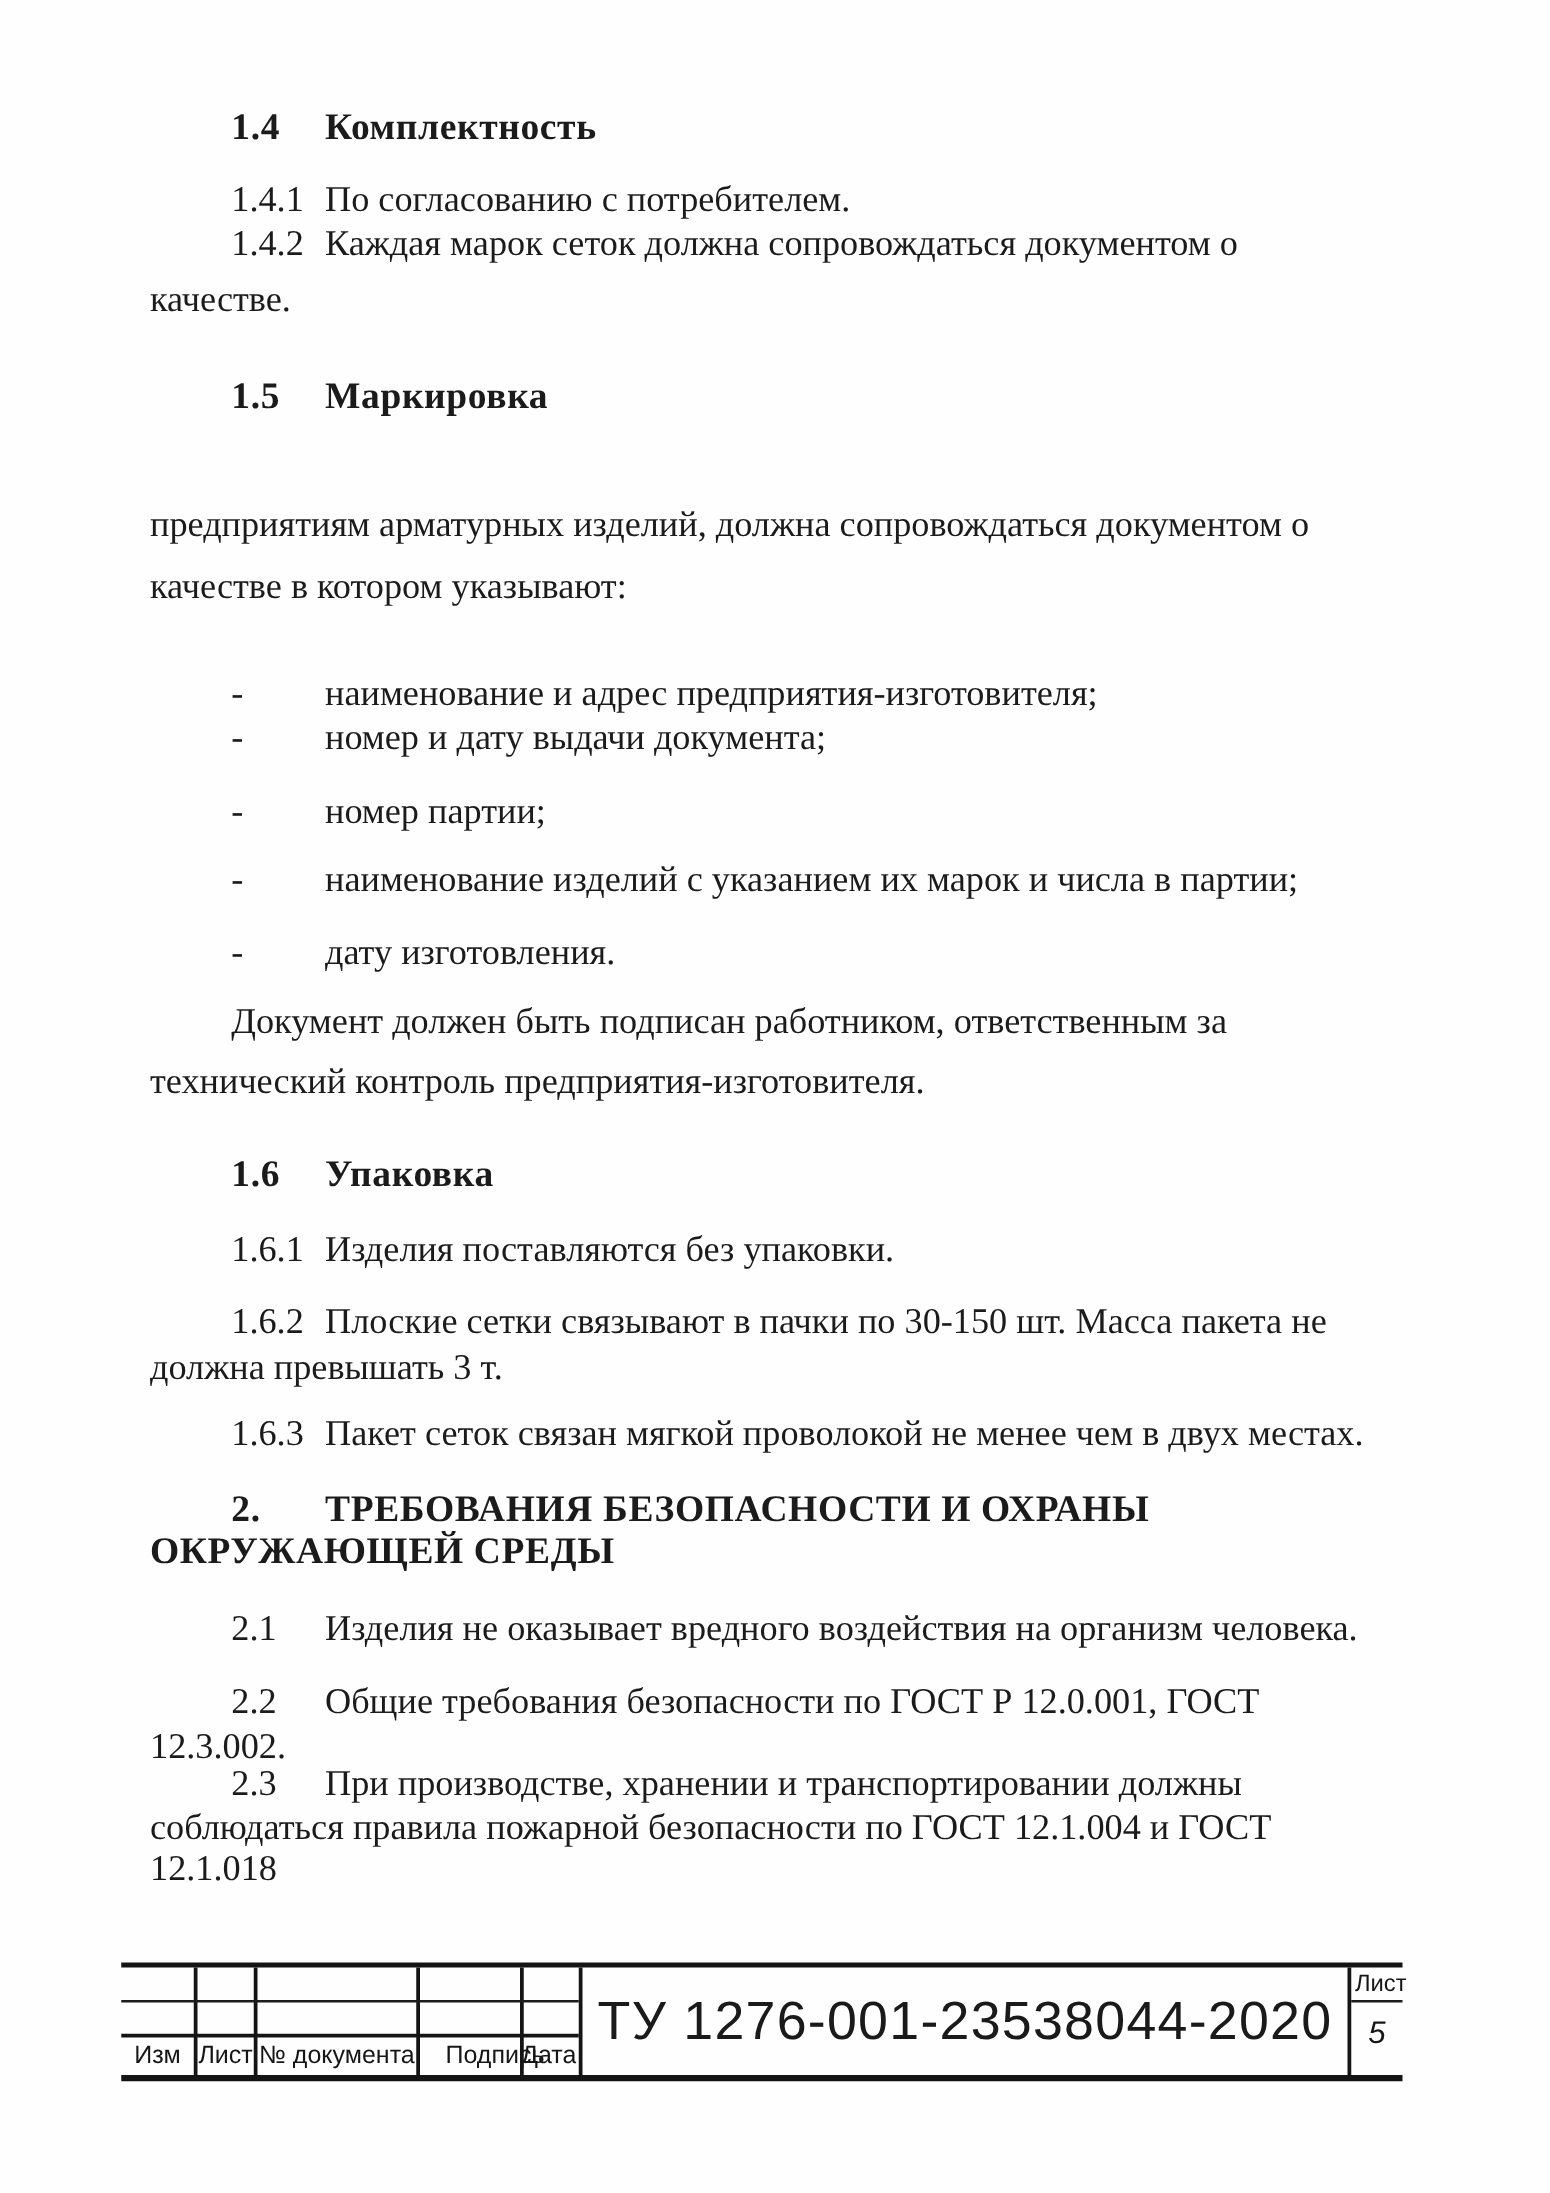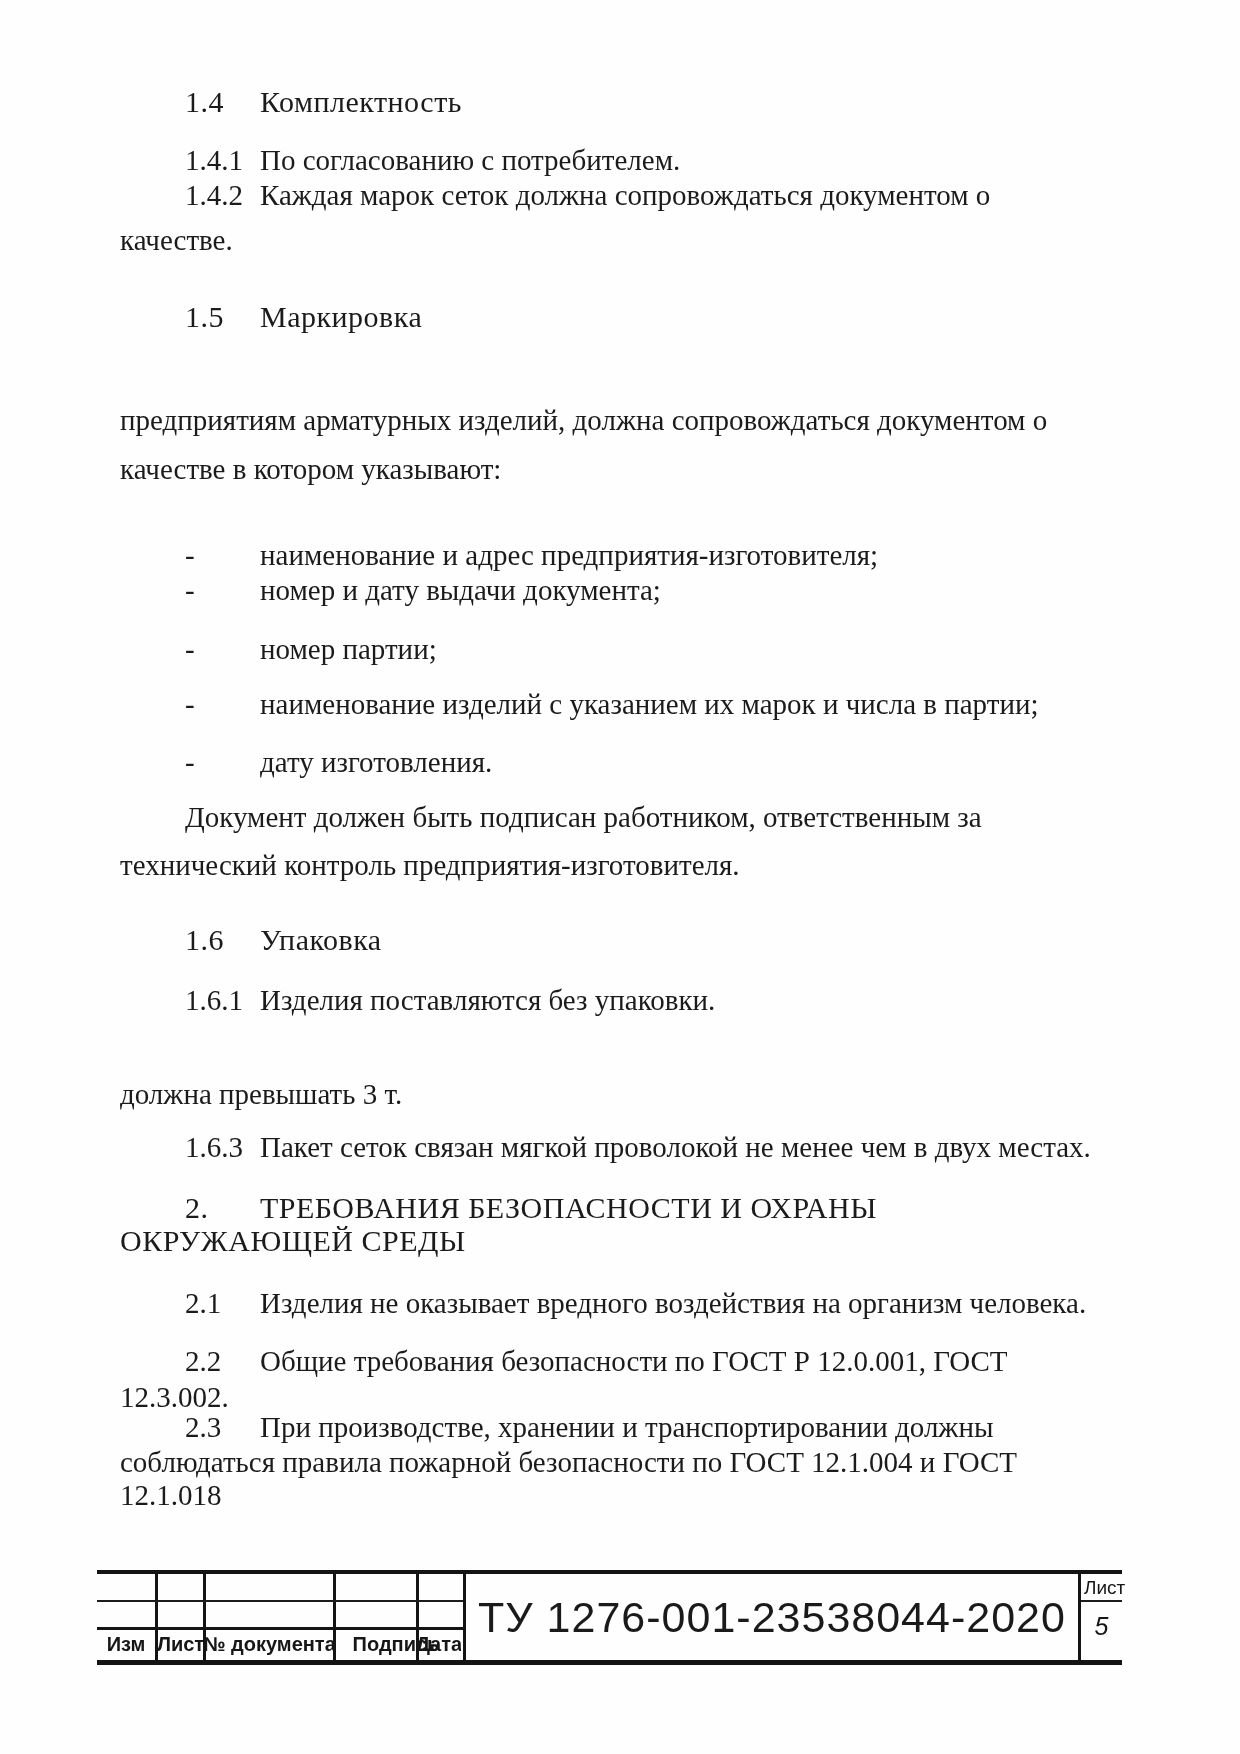--- a/index.html
+++ b/index.html
@@ -22,21 +22,21 @@
     white-space:nowrap;
     font-size:29px;
     line-height:34px;
     color:#1b1b1b;
   }
   .ln .num{
     display:inline-block;
     width:75px;
   }
   .cont{left:120px;}
-  .head{font-weight:normal;font-size:30px;letter-spacing:0.5px;}
+  .head{font-weight:bold;font-size:30px;letter-spacing:0.5px;}
   
   .stamp{
     position:absolute;
     left:97px;top:1570px;
     width:1025px;height:86px;
     border-top:4px solid #141414;
     border-bottom:5px solid #141414;
     box-sizing:content-box;
     font-family:"Liberation Sans", sans-serif;
     color:#161616;
@@ -52,21 +52,20 @@
   }
   .cell{
     position:absolute;
     display:flex;align-items:center;justify-content:center;
     overflow:hidden;
     white-space:nowrap;
   }
   .lbl{
     top:56px;height:28px;
     font-size:20px;
-    font-weight:bold;
   }
   .tu-cell{
     left:369px;top:0;width:612px;height:86px;
     font-size:43px;
     letter-spacing:1px;
     color:#1a1a1a;
   }
   .sheet-label{
     left:984px;top:2px;width:41px;height:24px;
     font-size:19px;
@@ -119,20 +118,23 @@
 
   <div class="ln" style="top:800px">Документ должен быть подписан работником, ответственным за</div>
   <div class="ln cont" style="top:848px">технический контроль предприятия-изготовителя.</div>
 
   <div class="ln head" style="top:923px">
     <span class="num">1.6</span><span>Упаковка</span>
   </div>
   <div class="ln" style="top:983px">
     <span class="num">1.6.1</span><span>Изделия поставляются без упаковки.</span>
   </div>
+  <div class="ln" style="top:1040px">
+    <span class="num">1.6.2</span><span>Плоские сетки связывают в пачки по 30-150 шт. Масса пакета не</span>
+  </div>
   <div class="ln cont" style="top:1077px">должна превышать 3 т.</div>
   <div class="ln" style="top:1130px">
     <span class="num">1.6.3</span><span>Пакет сеток связан мягкой проволокой не менее чем в двух местах.</span>
   </div>
 
   <div class="ln head" style="top:1191px">
     <span class="num">2.</span><span>ТРЕБОВАНИЯ БЕЗОПАСНОСТИ И ОХРАНЫ</span>
   </div>
   <div class="ln cont head" style="top:1224px">ОКРУЖАЮЩЕЙ СРЕДЫ</div>
 

